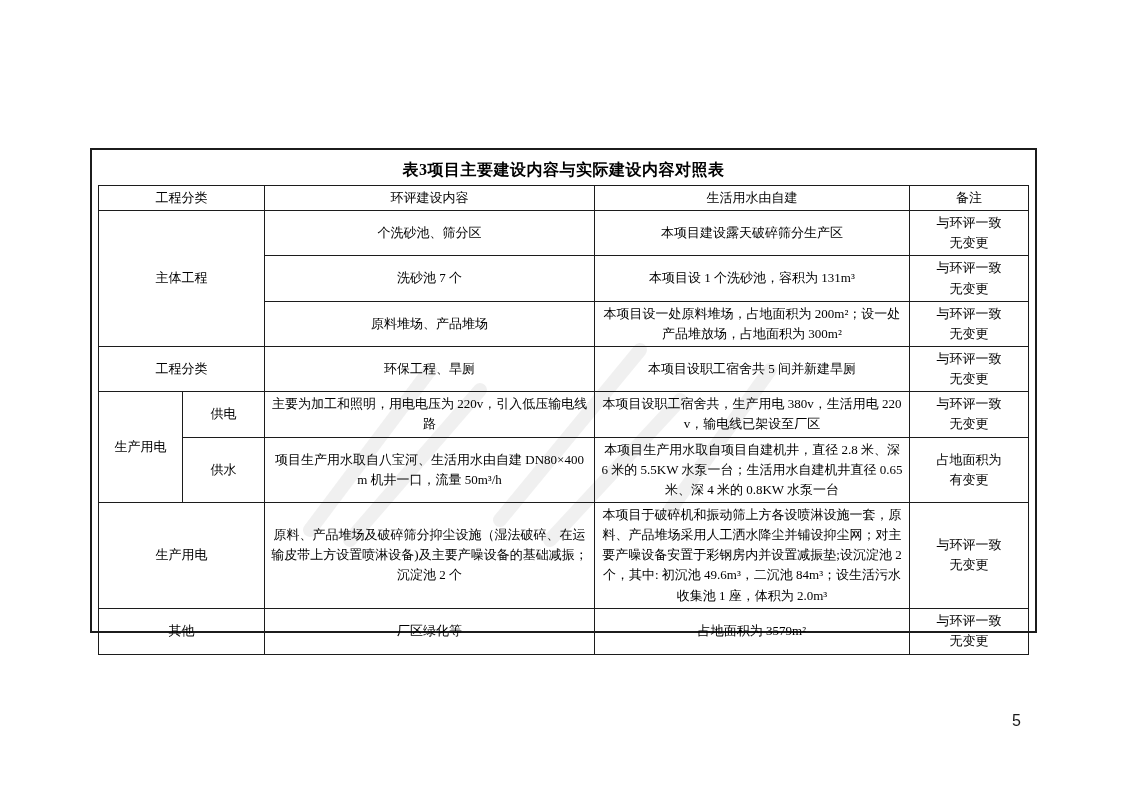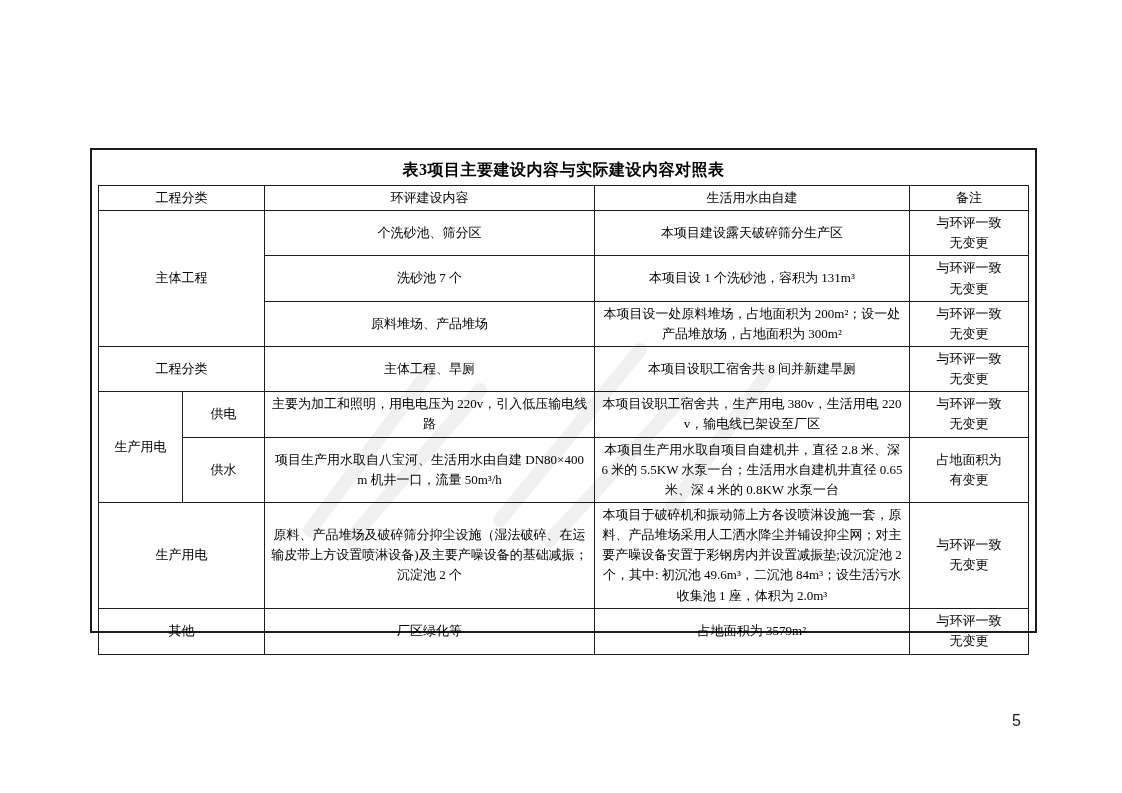--- a/index.html
+++ b/index.html
@@ -125,22 +125,22 @@
     </tr>
     <tr style="height:41px">
       <td>原料堆场、产品堆场</td>
       <td>本项目设一处原料堆场，占地面积为 200m²；设一处产品堆放场，占地面积为 300m²</td>
       <td class="multiline">与环评一致
 无变更</td>
     </tr>
 
     <tr style="height:42px">
       <td colspan="2">工程分类</td>
-      <td>主体工程、旱厕</td>
-      <td>本项目设职工宿舍共 8 间并新建旱厕</td>
+      <td>环保工程、旱厕</td>
+      <td>本项目设职工宿舍共 5 间并新建旱厕</td>
       <td class="multiline">与环评一致
 无变更</td>
     </tr>
 
     <tr style="height:42px">
       <td rowspan="2">生产用电</td>
       <td>供电</td>
       <td>主要为加工和照明，用电电压为 220v，引入低压输电线路</td>
       <td>本项目设职工宿舍共，生产用电 380v，生活用电 220v，输电线已架设至厂区</td>
       <td class="multiline">与环评一致

